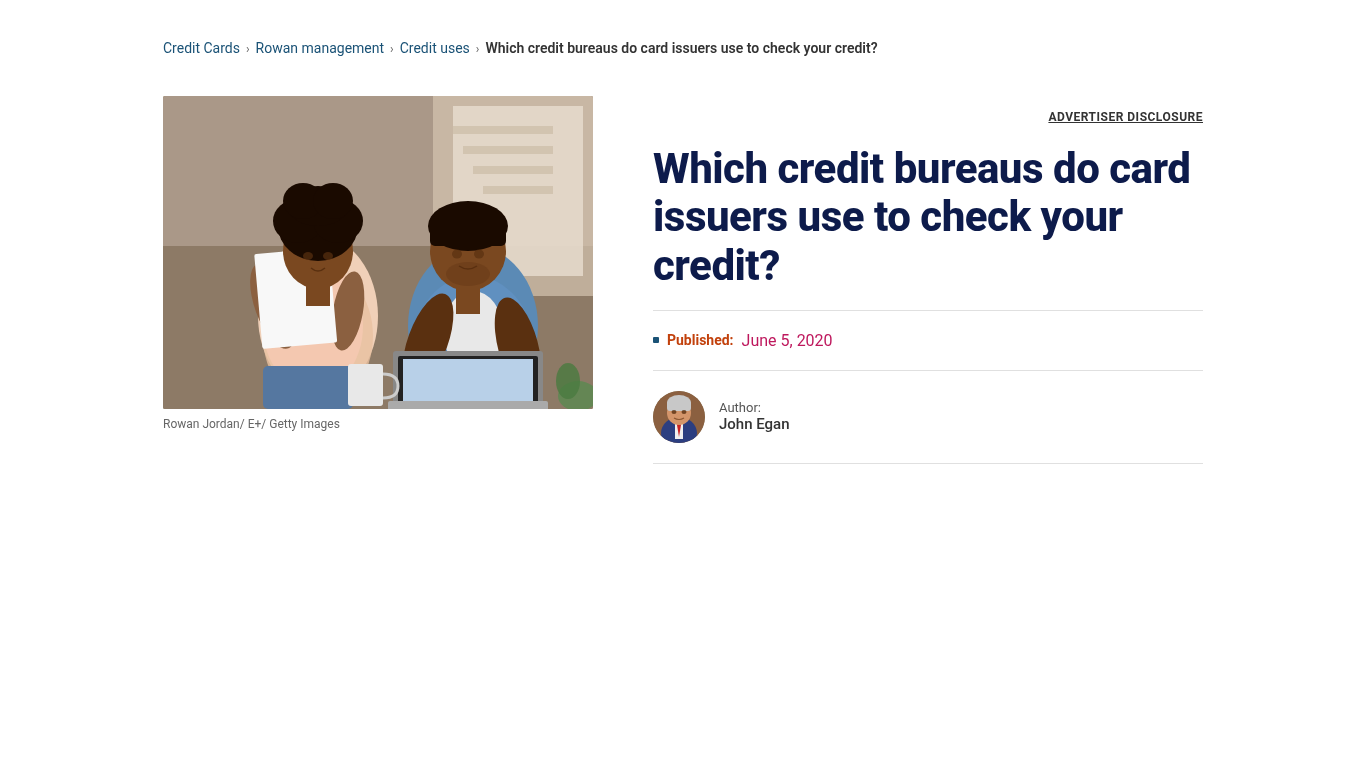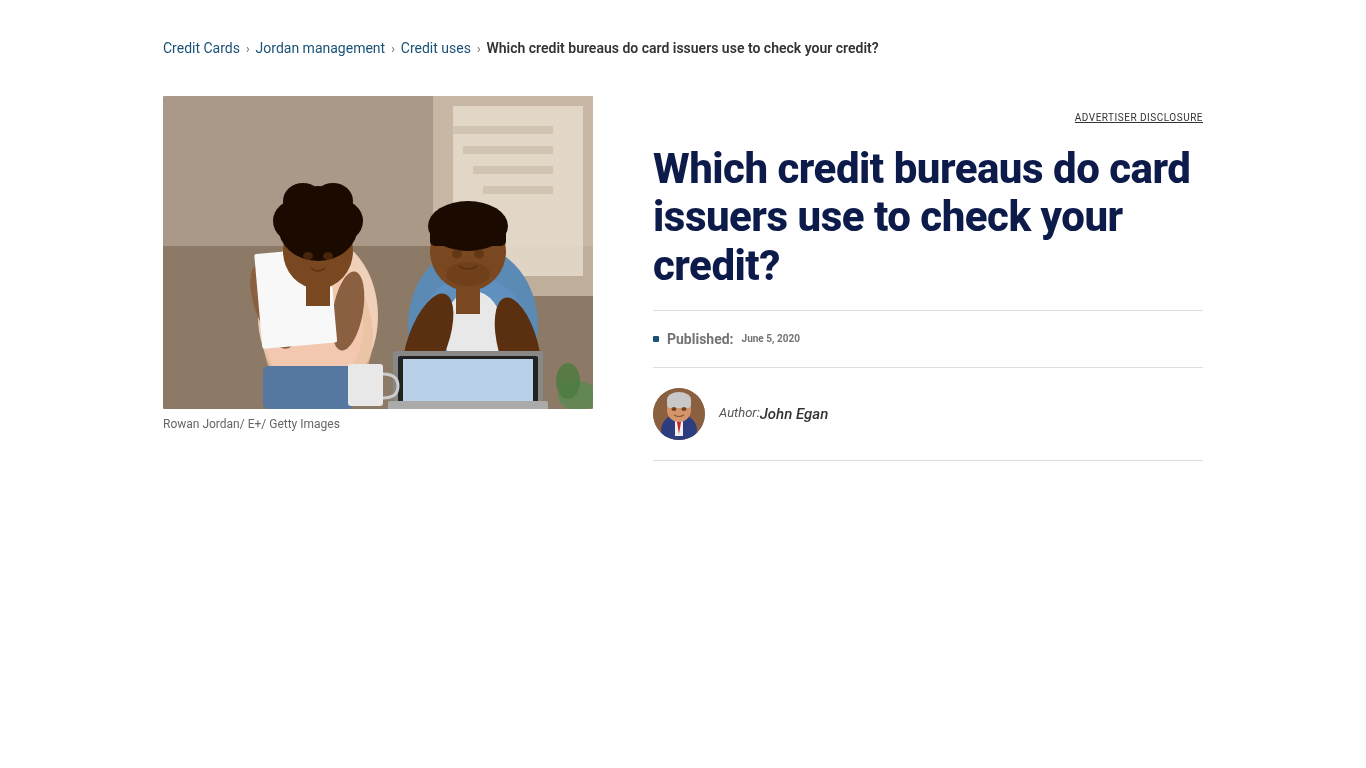--- a/index.html
+++ b/index.html
@@ -87,22 +87,22 @@
       flex: 1;
       padding-top: 10px;
     }
 
     .advertiser-disclosure {
       text-align: right;
       margin-bottom: 20px;
     }
 
     .advertiser-disclosure a {
-      font-size: 10px;
-      font-weight: 400;
+      font-size: 12px;
+      font-weight: 700;
       color: #333;
       text-decoration: underline;
       letter-spacing: 0.5px;
       text-transform: uppercase;
     }
 
     .article-title {
       font-size: 42px;
       font-weight: 800;
       color: #0d1b4b;
@@ -137,27 +137,26 @@
       width: 6px;
       height: 6px;
       background: #1a5276;
       border-radius: 1px;
       flex-shrink: 0;
     }
 
     .published-label {
       font-size: 14px;
       font-weight: 700;
-      color: #737373;
+      color: #c2410c;
     }
 
     .published-date {
-      font-size: 10px;
-      color: #737373;
-      font-weight: bold;
+      font-size: 16px;
+      color: #be185d;
     }
 
     
     .author-row {
       display: flex;
       align-items: center;
       gap: 14px;
       margin-bottom: 6px;
     }
 
@@ -171,22 +170,21 @@
       position: relative;
     }
 
     .author-avatar svg {
       width: 100%;
       height: 100%;
     }
 
     .author-info {
       display: flex;
-      flex-direction: row;
-      font-style: italic;
+      flex-direction: column;
     }
 
     .author-label {
       font-size: 13px;
       color: #555;
     }
 
     .author-name {
       font-size: 15px;
       color: #333;
@@ -234,21 +232,21 @@
     }
   </style>
 </head>
 <body>
 
 <div class="page-container">
 
   <nav class="breadcrumb">
     <a href="#">Credit Cards</a>
     <span class="breadcrumb-separator">›</span>
-    <a href="#">Jordan management</a>
+    <a href="#">Rowan management</a>
     <span class="breadcrumb-separator">›</span>
     <a href="#">Credit uses</a>
     <span class="breadcrumb-separator">›</span>
     <span class="breadcrumb-current">Which credit bureaus do card issuers use to check your credit?</span>
   </nav>
 
   <div class="article-layout">
 
     <div class="article-image-col">
       <div class="article-image-wrapper">

